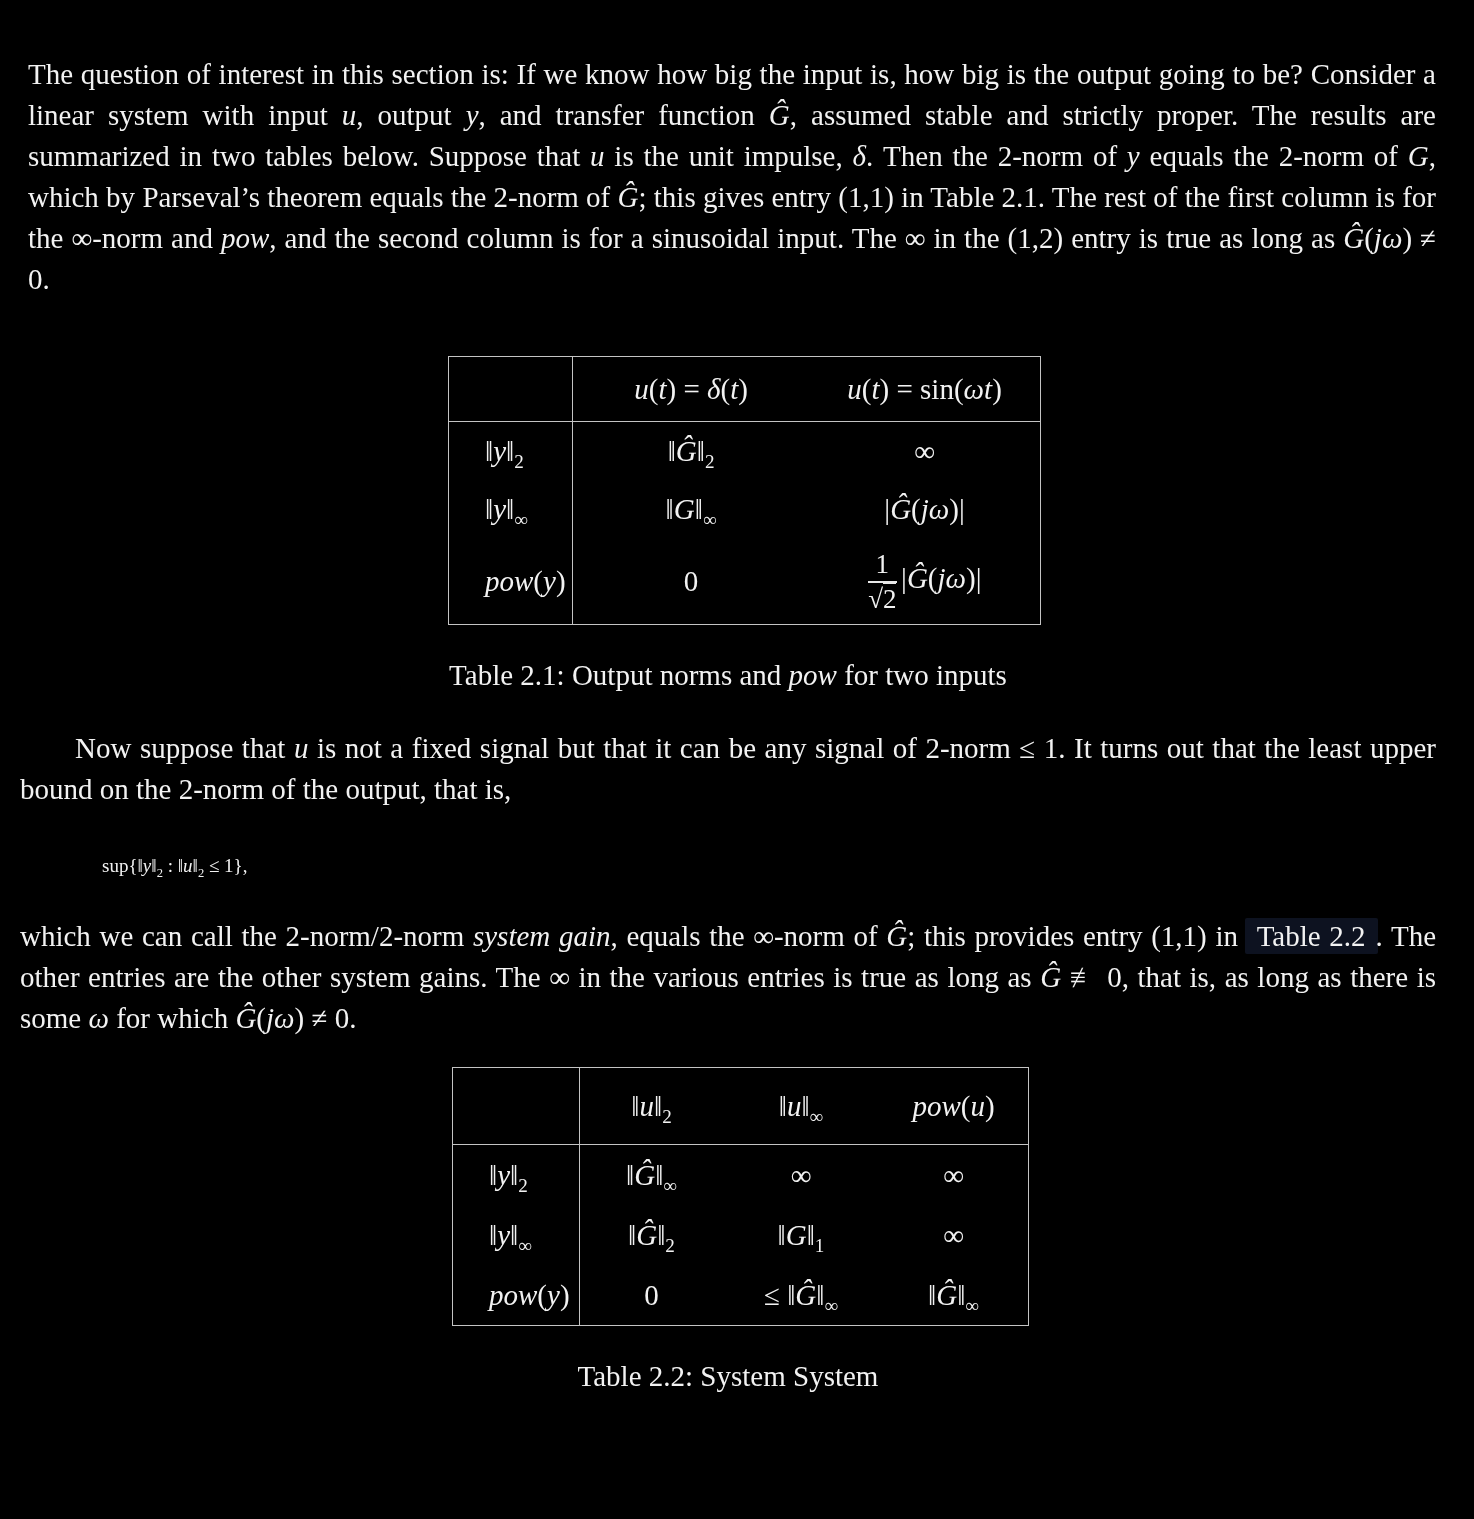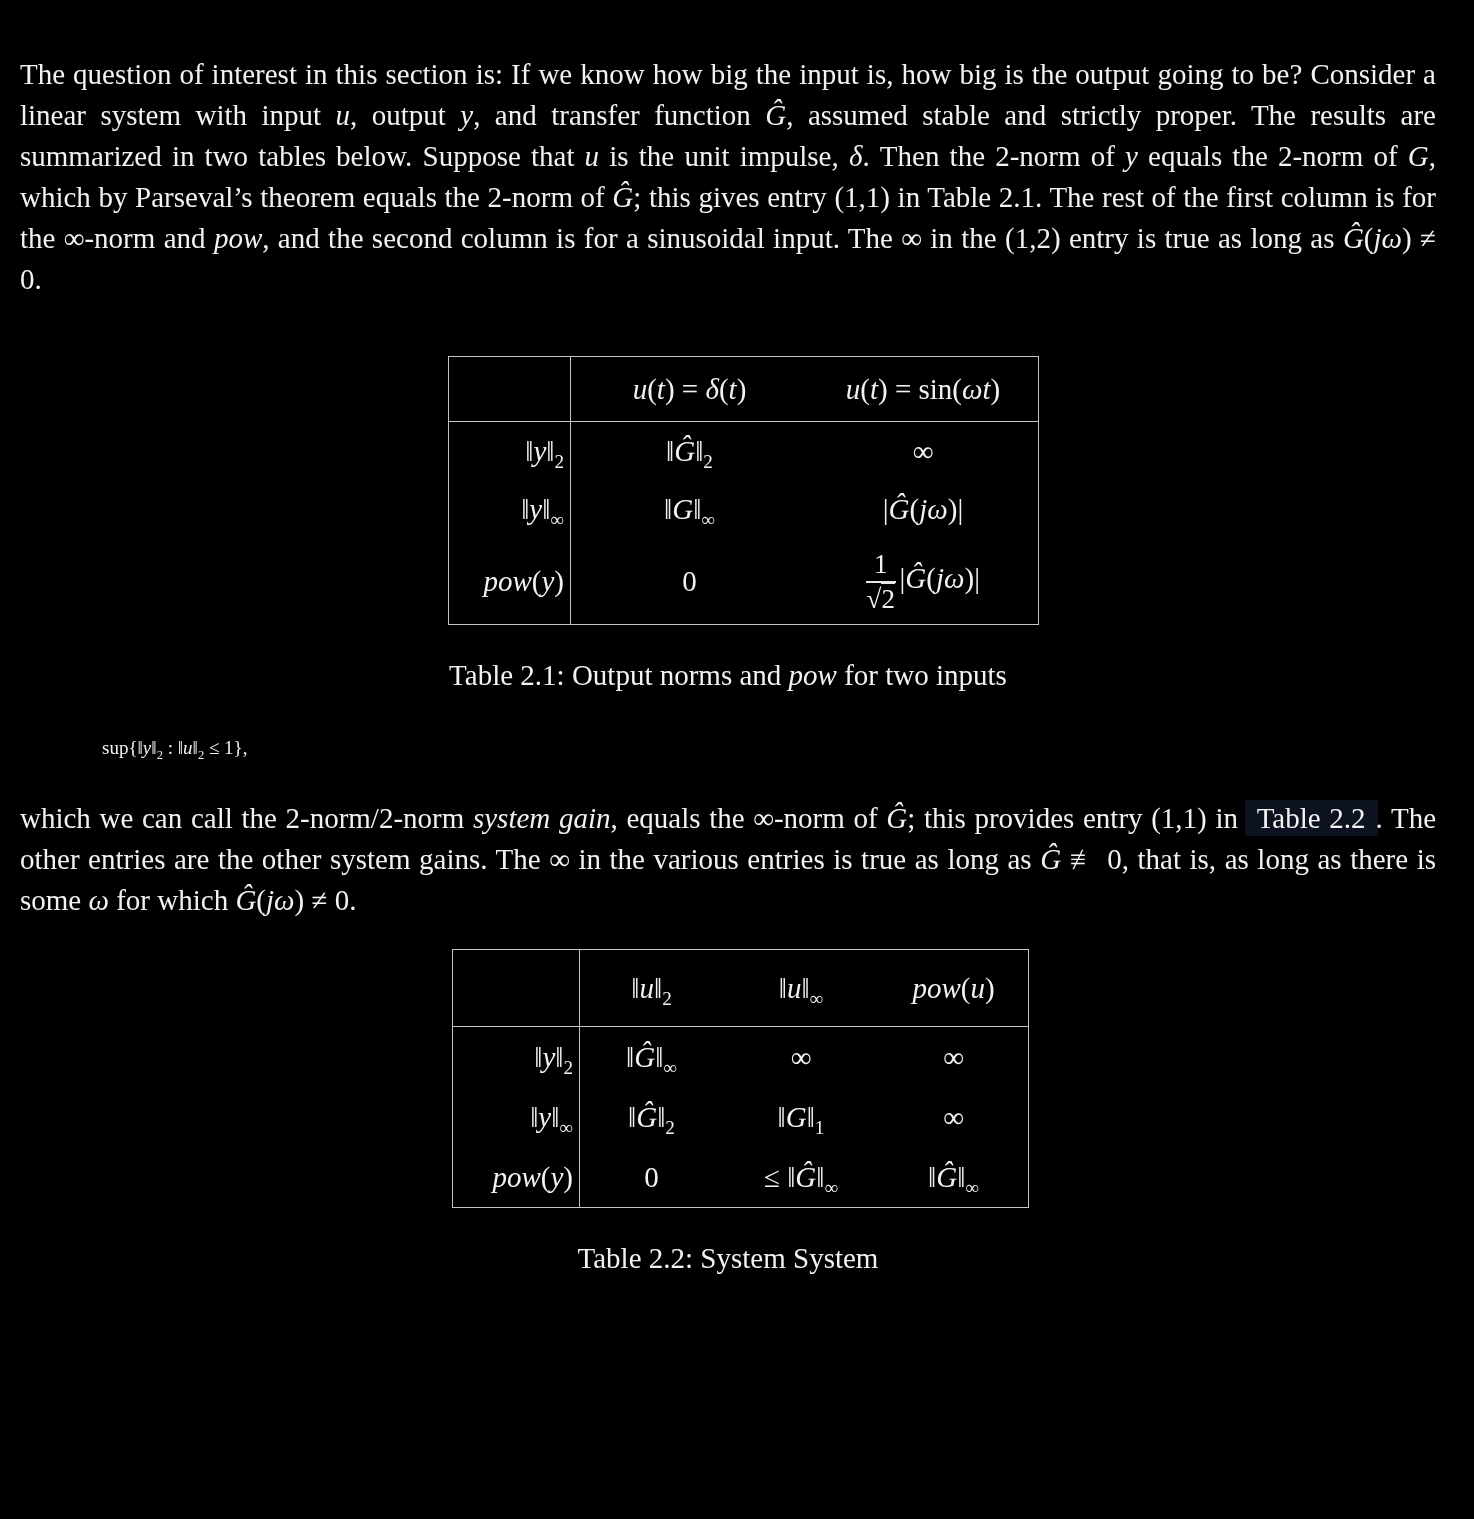--- a/index.html
+++ b/index.html
@@ -25,21 +25,21 @@
   }
   .sec-num { margin-right: 24px; }
   
   .body-par {
     margin: 0;
     font-size: 29px;
     line-height: 41px;
     text-align: justify;
     color: #f2f2f2;
   }
-  .par1 { margin-top: 38px; }
+  .par1 { margin-top: 38px; margin-left: 8px; }
   .par2 { margin-top: 36px; text-indent: 55px; }
   .par3 { margin-top: 28px; }
   i { font-style: italic; }
   sub { font-size: 66%; line-height: 0; }
   
   .ref-link {
     background: #0d1220;
     padding: 2px 12px;
     margin: 0 -2px;
     border-radius: 2px;
@@ -59,21 +59,21 @@
     border: 1.5px solid #c4c4c4;
   }
   .mtable th, .mtable td {
     font-weight: normal;
     text-align: center;
     vertical-align: middle;
     padding: 0 6px;
   }
   .mtable .lcol { border-right: 1.5px solid #c4c4c4; }
   .mtable thead tr th { border-bottom: 1.5px solid #c4c4c4; }
-  .mtable .lab { text-align: right; padding-left: 20px; }
+  .mtable .lab { text-align: left; padding-left: 36px; }
   .t1 { margin: 56px 8px 0 428px; border-radius: 10px; }
   .t1 .c0 { width: 109px; }
   .t1 .c1 { width: 225px; }
   .t1 .c2 { width: 218px; }
   .t1 tr.hrow th { height: 64px; }
   .t1 tr.r1 td, .t1 tr.r2 td { height: 58px; }
   .t1 tr.r3 td { height: 86px; }
   .t2 { margin: 28px 0 0 432px; }
   .t2 .c0 { width: 114px; }
   .t2 .c1 { width: 131px; }
@@ -136,20 +136,21 @@
       <tr class="r3">
         <td class="lcol lab"><i>pow</i>(<i>y</i>)</td>
         <td>0</td>
         <td><span class="frac"><span class="fnum">1</span><span class="fden">√<span class="sqrtarg">2</span></span></span>|<i>Ĝ</i>(<i>jω</i>)|</td>
       </tr>
     </tbody>
   </table>
 
   <div class="caption caption-1">Table 2.1: Output norms and <i>pow</i> for two inputs</div>
 
+  <p class="body-par par2">Now suppose that <i>u</i> is not a fixed signal but that it can be any signal of 2-norm ≤ 1. It turns out that the least upper bound on the 2-norm of the output, that is,</p>
 
   <div class="equation">sup{‖<i>y</i>‖<sub>2</sub> : ‖<i>u</i>‖<sub>2</sub> ≤ 1},</div>
 
   <p class="body-par par3"><span>which we can call the 2-norm/2-norm <i>system gain</i>, equals the ∞-norm of <i>Ĝ</i>; this provides entry (1,1) in </span><span class="ref-link">Table 2.2</span><span>. The other entries are the other system gains. The ∞ in the various entries is true as long as <i>Ĝ</i> ≢ 0, that is, as long as there is some <i>ω</i> for which <i>Ĝ</i>(<i>jω</i>) ≠ 0.</span></p>
 
   <table class="mtable t2">
     <thead>
       <tr class="hrow">
         <th class="c0 lcol"></th>
         <th class="c1">‖<i>u</i>‖<sub>2</sub></th>

